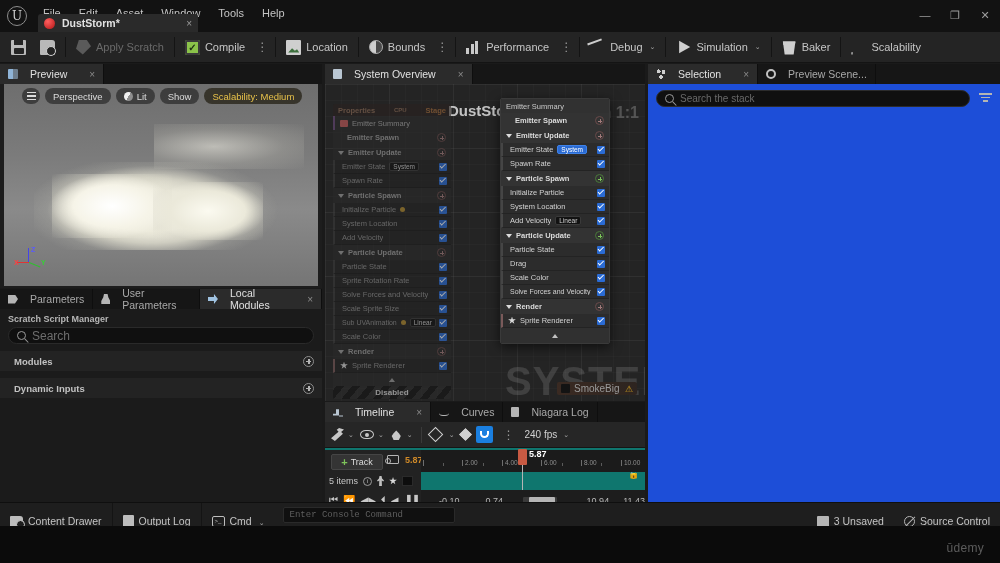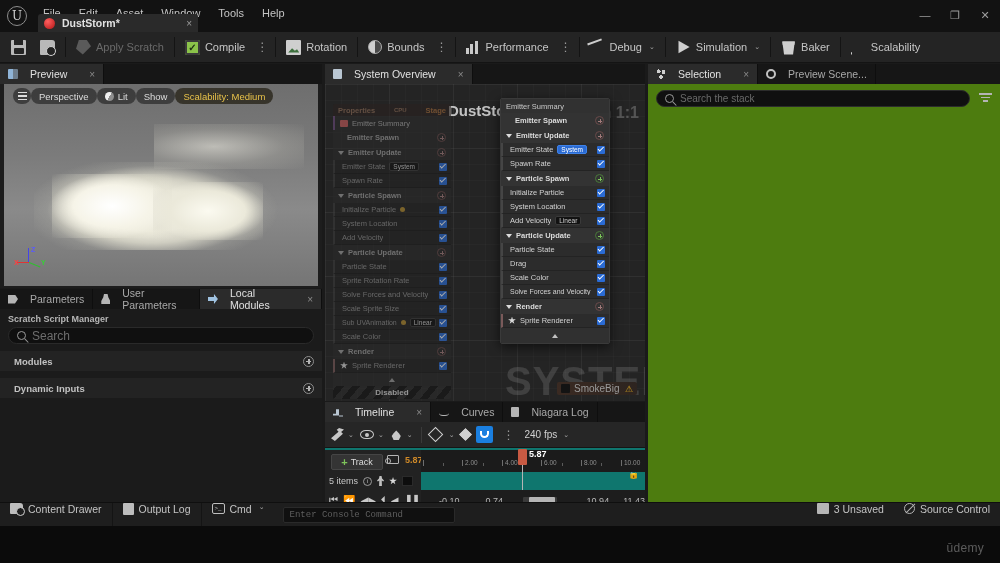--- a/index.html
+++ b/index.html
@@ -103,21 +103,21 @@
   .ptab.active { background: #2b2b2b; color: #e0e0e0; }
   .ptab .xc { margin-left: 10px; font-size: 10px; color: #8a8a8a; }
 
   
   .preview-panel { position: absolute; left: 0; top: 64px; width: 322px; height: 224px; background: #1d1d1d; }
   .viewport {
     position: absolute; left: 4px; top: 20px; width: 314px; height: 202px;
     background: linear-gradient(180deg,#6e6e6e 0%,#7b7b7b 35%,#8a8a8a 62%,#757575 100%);
     overflow: hidden;
   }
-  .vp-toolbar { position: absolute; left: 9px; top: 4px; display: flex; align-items: center; z-index: 3; text-align: center;}
+  .vp-toolbar { position: absolute; left: 18px; top: 4px; display: flex; align-items: center; gap: 5px; z-index: 3; text-align: center;}
   .vp-pill {
     height: 16px; padding: 0 8px; border-radius: 9px; background: rgba(20,20,20,0.55);
     display: flex; align-items: center; gap: 4px; font-size: 9.5px; color: #dcdcdc;
   }
   .vp-pill.hamb { width: 18px; padding: 0; justify-content: center; }
   .vp-pill.scal { background: rgba(24,20,6,0.65); color: #e8c24a; }
   .hamb-lines { display: flex; flex-direction: column; gap: 2px; }
   .hamb-lines i { width: 9px; height: 1.2px; background: #dcdcdc; display: block; }
   .lit-dot { width: 9px; height: 9px; border-radius: 50%; background: linear-gradient(120deg,#f0f0f0 50%,#8e8e8e 50%); }
 
@@ -298,33 +298,33 @@
   }
   .green-bar { position:absolute; left:-3px; top:0; width:4px; height:17px; background:#43a047;}
   .red-end { position:absolute; left:199px; top:-22px; width:1px; height:40px; background:#8a2a2a;}
   .scroll-nub { position:absolute; right:3px; top:3px; width:6px; height:12px; background:#555; border-radius:3px;}
   .tl-footer { position:absolute; left:96px; top:40px; width:224px; height:22px; background:#1d1d1d; display:flex; align-items:center;}
   .tl-foot-num { font-size:9px; color:#b9b9b9; text-decoration: underline; text-underline-offset: 2px;}
   .range-slider { width:46px; height:8px; background:#3a3a3a; border-radius:1px; position:relative;}
   .range-slider i { position:absolute; left:6px; top:0; width:26px; height:8px; background:#b5b5b5; border-radius:1px; display:block;}
 
   
-  .selection { position: absolute; left: 648px; top: 64px; width: 352px; height: 448px; background: #4d7c0f; }
+  .selection { position: absolute; left: 648px; top: 64px; width: 352px; height: 448px; background: #1d4ed8; }
   .sel-search-wrap { position:absolute; left:8px; top:26px; width:336px; display:flex; align-items:center; gap:8px;}
   .sel-search { flex:1; height:17px; background:#101010; border:1px solid #2c2c2c; border-radius:9px; display:flex; align-items:center; padding:0 8px; gap:6px;}
   .filter-ic { width:14px; height:11px; flex:none; display:flex; flex-direction:column; gap:2px; align-items:center;}
   .filter-ic i { background:#b4b4b4; height:1.6px; display:block;}
   .filter-ic i:nth-child(1){width:13px;} .filter-ic i:nth-child(2){width:9px;} .filter-ic i:nth-child(3){width:5px;}
 
   
   .statusbar {
     position: absolute; left: 0; bottom: 37px; width: 1000px; height: 24px;
     background: #1e1e1e; display: flex; align-items: center; border-top: 1px solid #0f0f0f;
   }
-  .sb-btn { display:flex; align-items:flex-start; gap:5px; padding:0 10px; height:24px; font-size:10.5px; color:#c4c4c4; border-right:1px solid #141414;}
+  .sb-btn { display:flex; align-items:flex-end; gap:5px; padding:0 10px; height:24px; font-size:10.5px; color:#c4c4c4; border-right:1px solid #141414;}
   .console-input {
     width:172px; height:16px; background:#101010; border:1px solid #2a2a2a; border-radius:2px;
     display:flex; align-items:center; padding:0 6px; font-family:"Liberation Mono", monospace;
     font-size:9px; color:#5e5e5e; margin-left:8px;
   }
   .sb-right { margin-left:auto; display:flex; align-items:center; }
   .sb-right .sb-btn { border:none; }
   .drawer-ic { width:13px;height:11px;background:#bdbdbd;border-radius:1px 3px 1px 1px;position:relative;}
   .drawer-ic::after{content:"";position:absolute;right:-2px;bottom:-2px;width:7px;height:7px;border:1.4px solid #d0d0d0;border-radius:50%;background:#1e1e1e;}
   .outlog-ic { width:11px;height:12px;background:#bdbdbd;border-radius:1px;}
@@ -380,21 +380,21 @@
     </div>
     <div class="tb-sep"></div>
     <div class="tb-btn">
       <span class="ic ic-compile"></span>
       <span>Compile</span>
     </div>
     <div class="tb-dots">⋮</div>
     <div class="tb-sep"></div>
     <div class="tb-btn">
       <span class="ic ic-thumb"></span>
-      <span>Rotation</span>
+      <span>Location</span>
     </div>
     <div class="tb-sep"></div>
     <div class="tb-btn">
       <span class="ic ic-bounds"></span>
       <span>Bounds</span>
     </div>
     <div class="tb-dots">⋮</div>
     <div class="tb-sep"></div>
     <div class="tb-btn">
       <span class="ic ic-perf">

